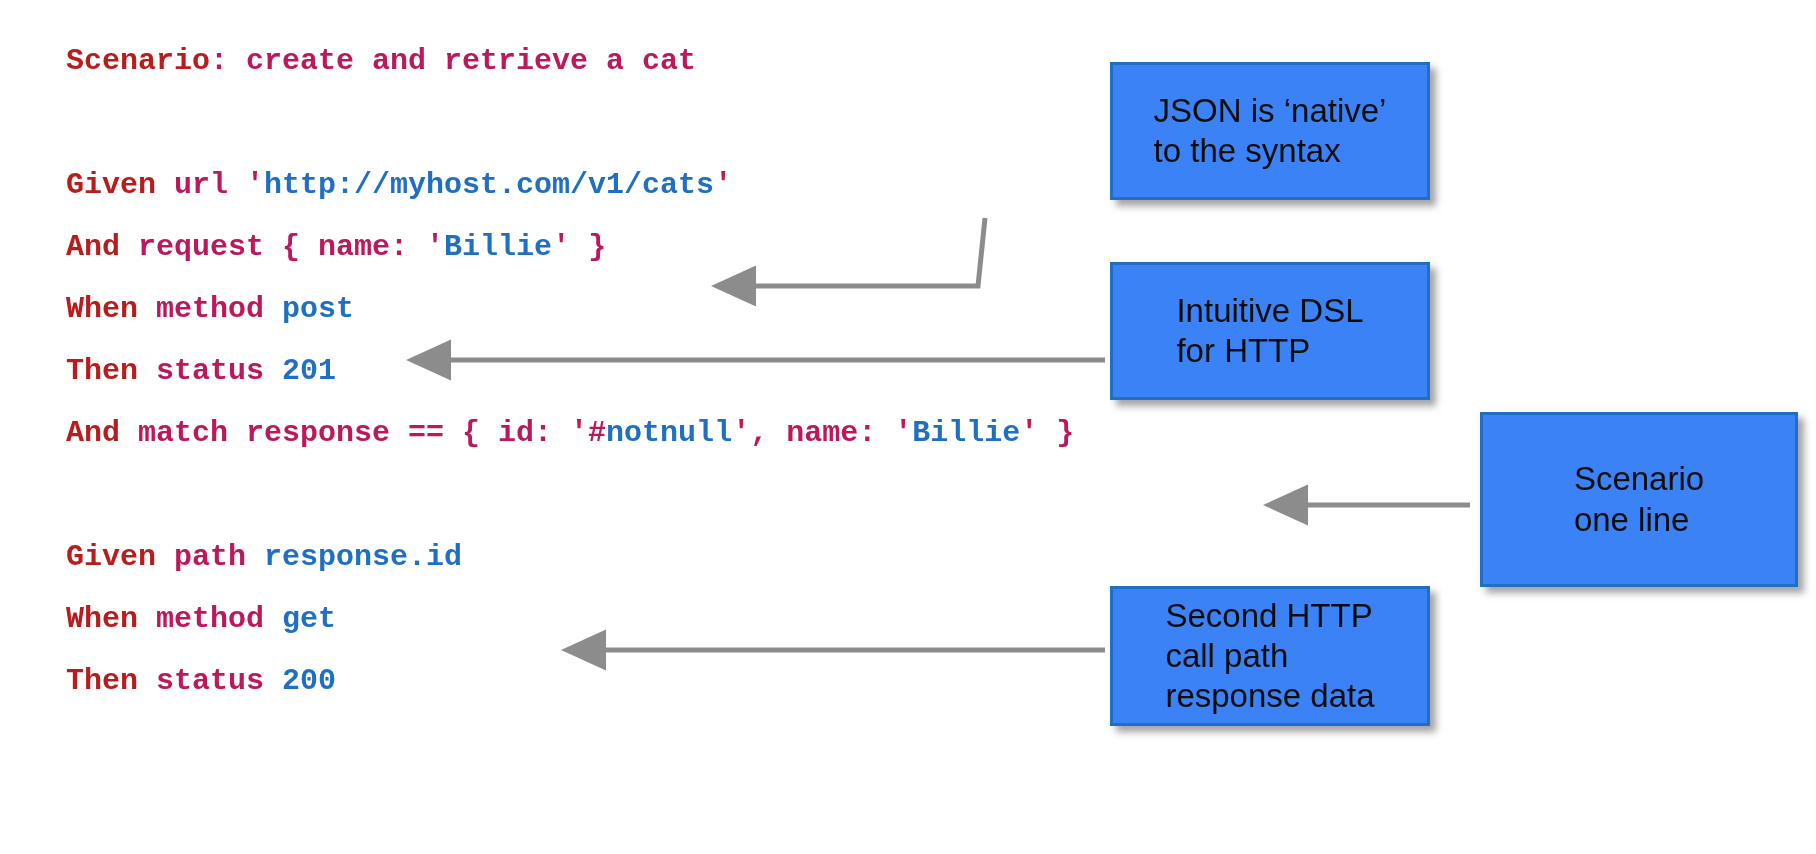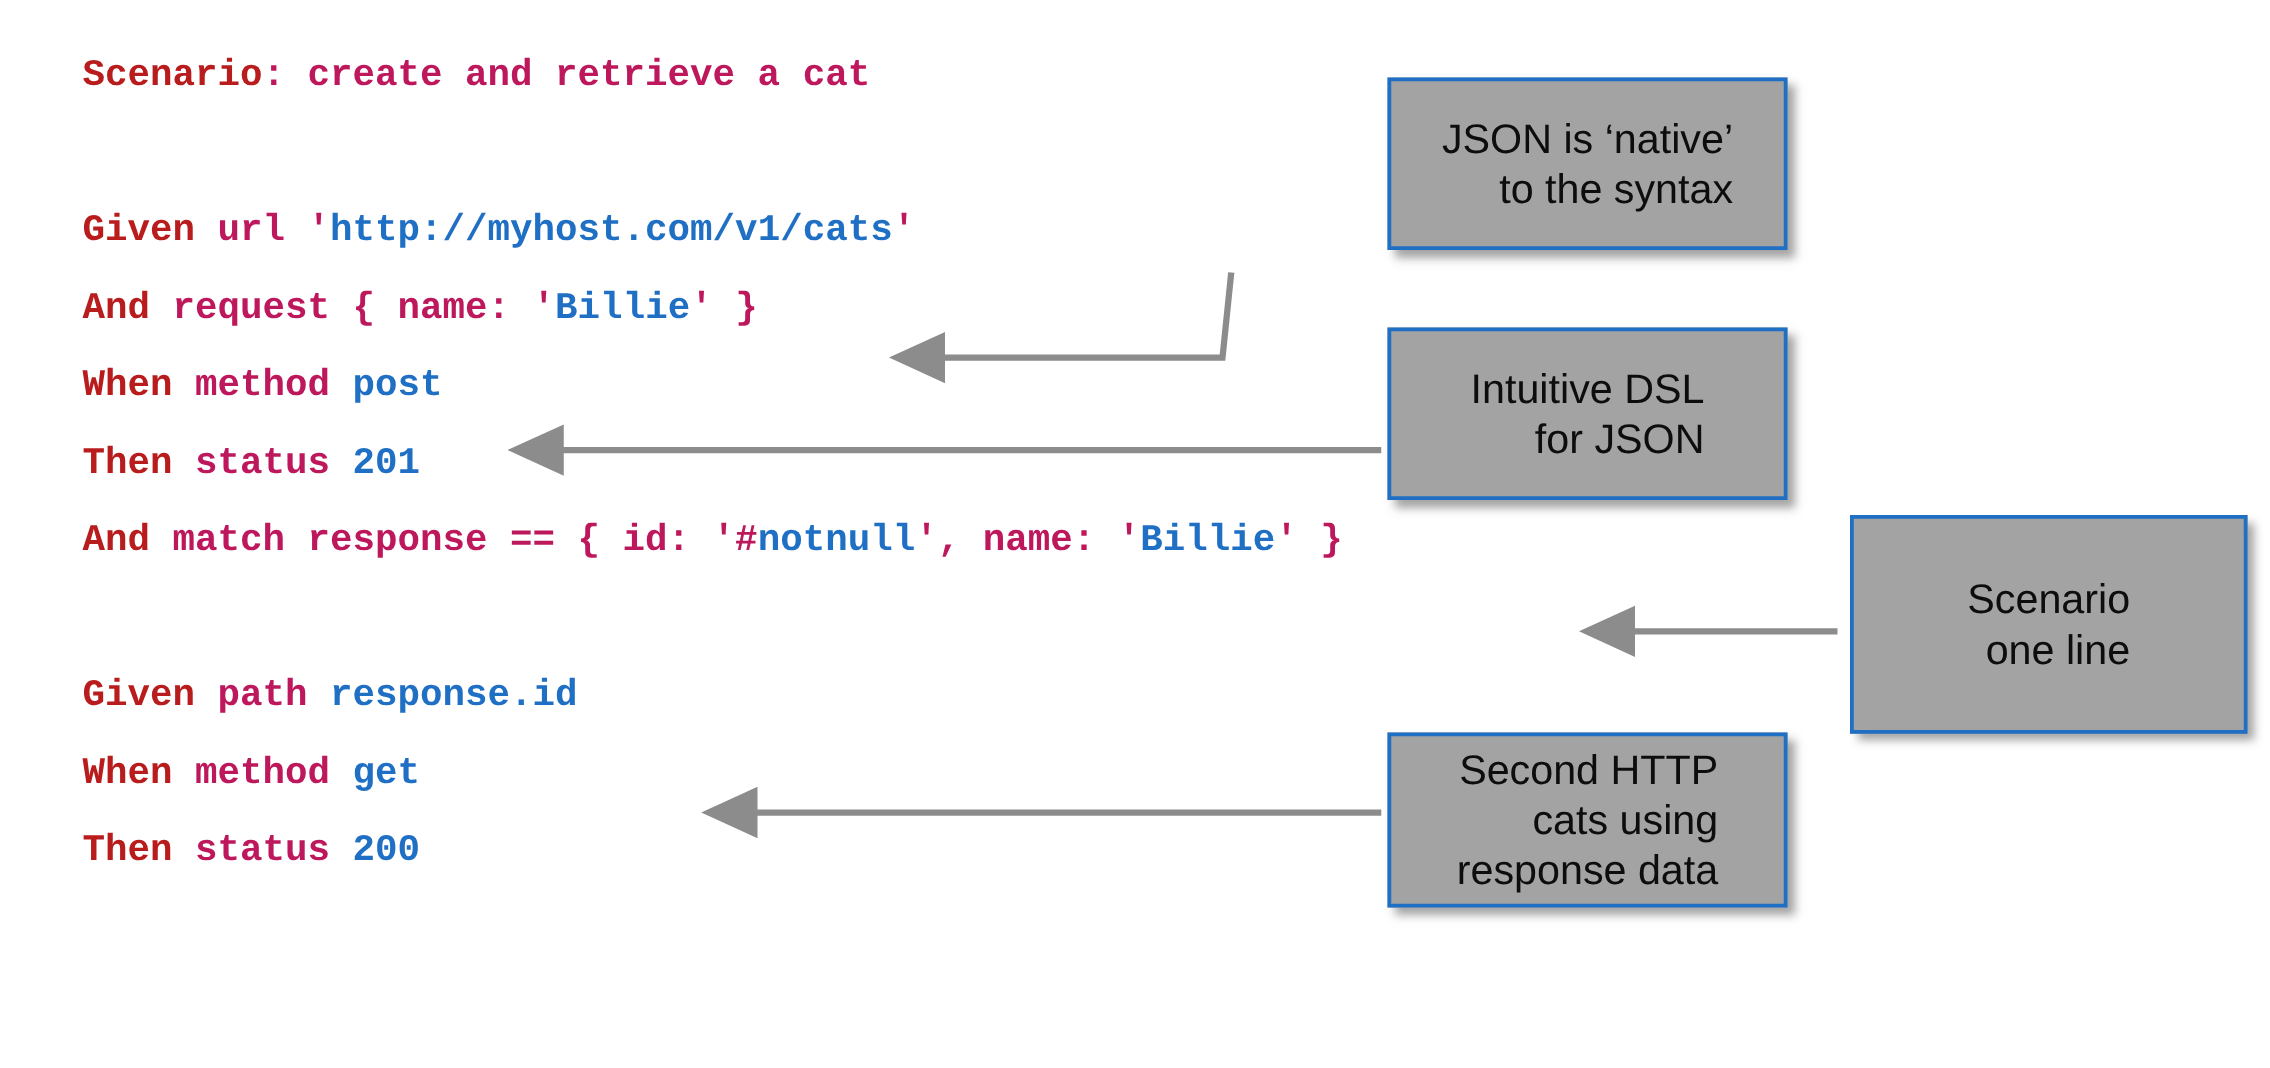--- a/index.html
+++ b/index.html
@@ -25,27 +25,27 @@
   .code .line{height:62px;line-height:62px;white-space:pre;}
   .code .line.gap{height:62px;}
   .kw{color:#b91c1c;margin-left:36px;}
   .plain{color:#be185d;}
   .val{color:#1F6FC4;}
 
   
   .callout{
     position:absolute;
     box-sizing:border-box;
-    background:#a3a3a3;
+    background:#3b82f6;
     border:3px solid #1F6FC4;
     box-shadow:6px 6px 7px rgba(90,90,90,0.55);
     display:flex;
     align-items:center;
     justify-content:center;
-    text-align:right;
+    text-align:left;
     font-family:"Liberation Sans", sans-serif;
     font-size:33px;
     line-height:1.22;
     color:#0d0d0d;
     padding:6px 10px;
   }
 
   
   svg.conn{position:absolute;left:0;top:0;width:1816px;height:854px;pointer-events:none;}
 </style>
@@ -75,32 +75,32 @@
   <div class="callout" style="left:1110px;top:62px;width:320px;height:138px;">
     <div>
       <div>JSON is ‘native’</div>
       <div>to the syntax</div>
     </div>
   </div>
 
   <div class="callout" style="left:1110px;top:262px;width:320px;height:138px;">
     <div>
       <div>Intuitive DSL</div>
-      <div>for JSON</div>
+      <div>for HTTP</div>
     </div>
   </div>
 
   <div class="callout" style="left:1480px;top:412px;width:318px;height:175px;">
     <div>
       <div>Scenario</div>
       <div>one line</div>
     </div>
   </div>
 
   <div class="callout" style="left:1110px;top:586px;width:320px;height:140px;">
     <div>
       <div>Second HTTP</div>
-      <div>cats using</div>
+      <div>call path</div>
       <div>response data</div>
     </div>
   </div>
 
 </div>
 
 </body></html>

